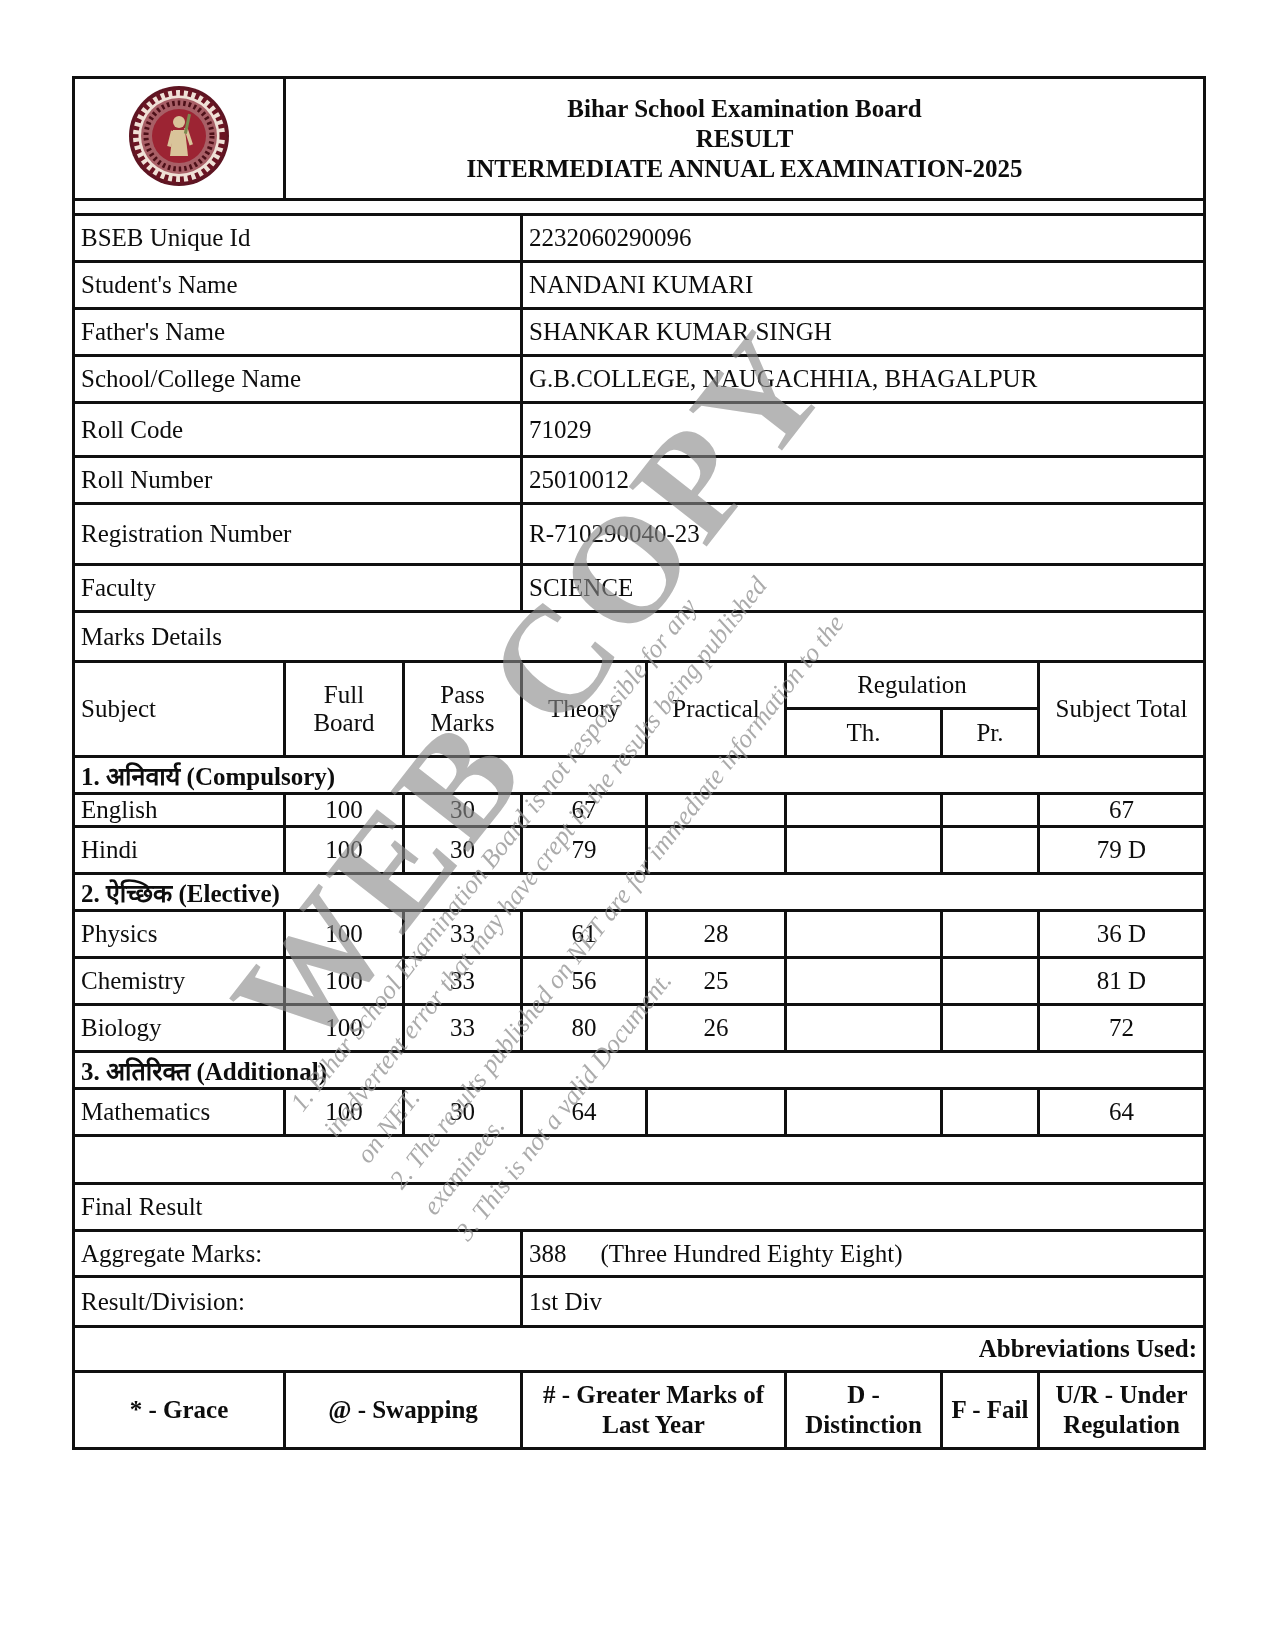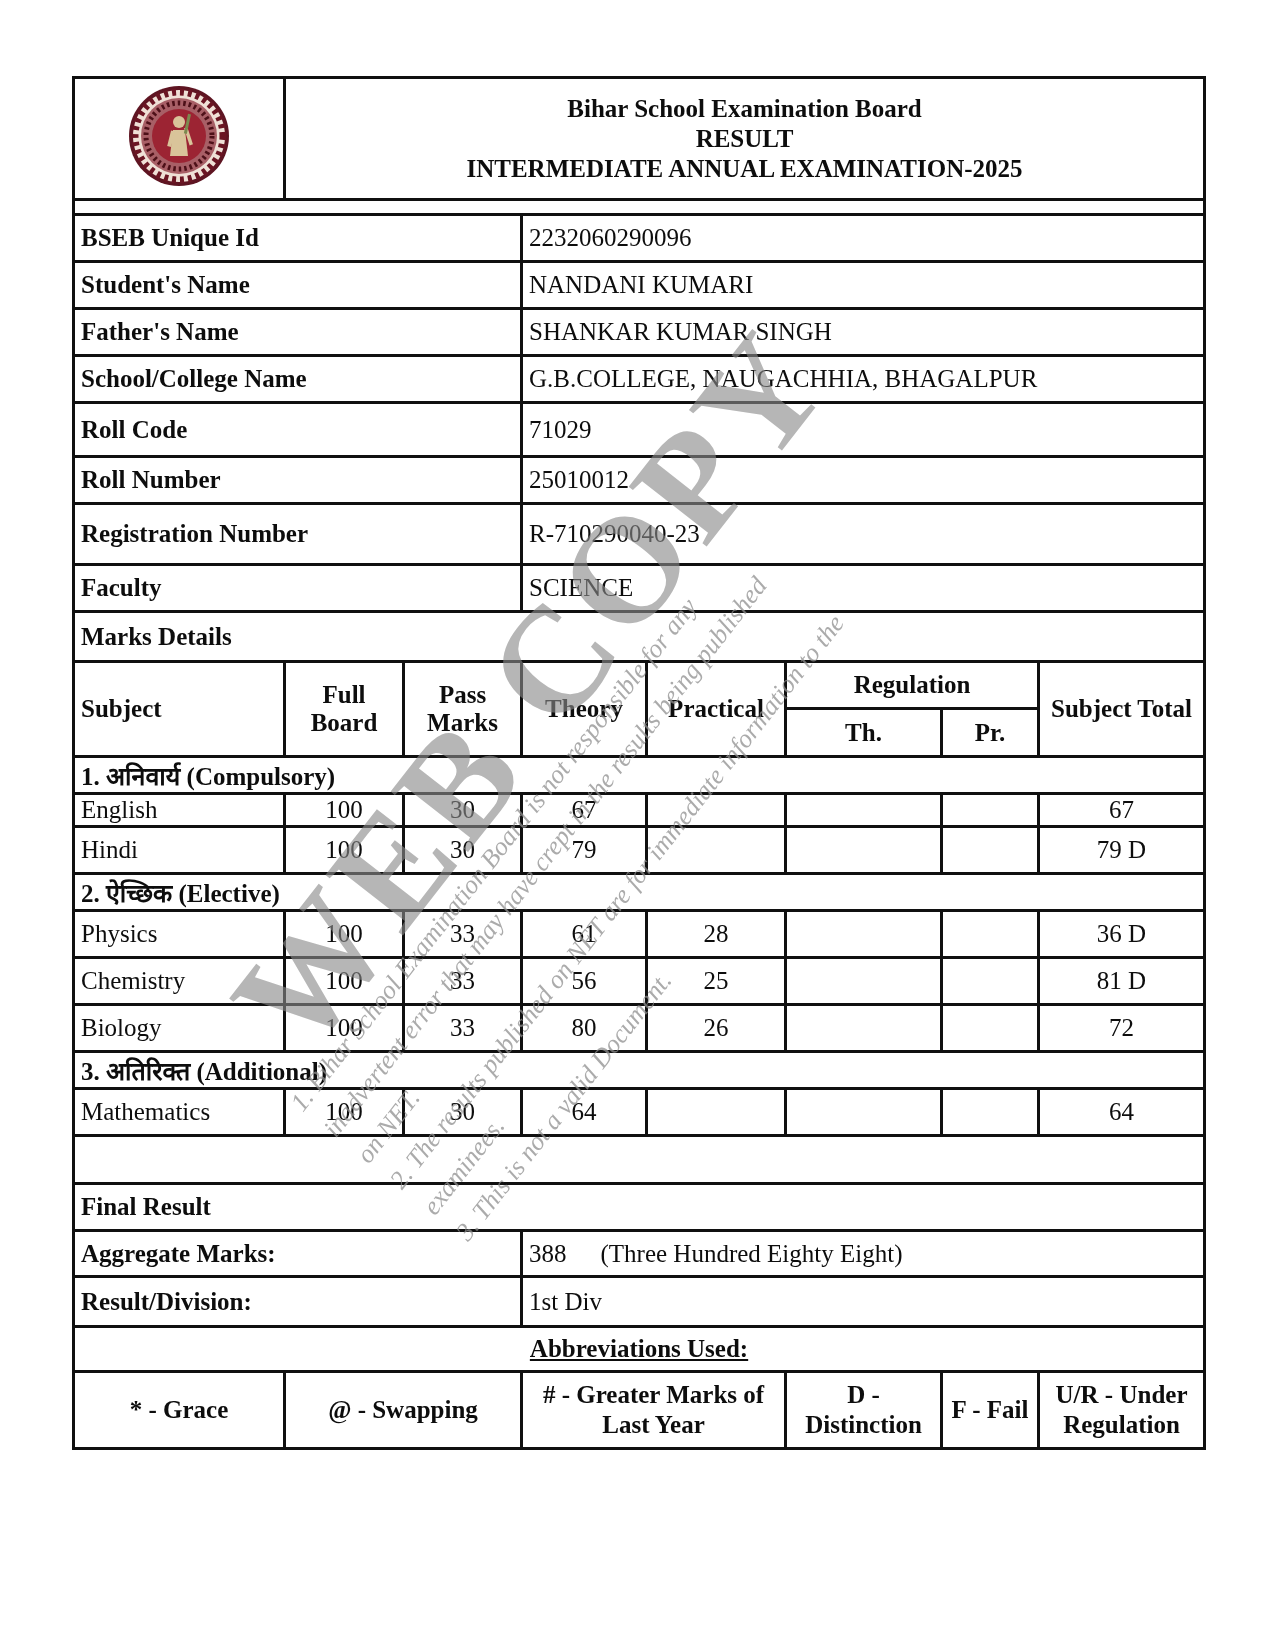--- a/index.html
+++ b/index.html
@@ -17,29 +17,29 @@
     border-collapse:collapse;
     table-layout:fixed;
   }
   table.result td{
     border:3px solid #101010;
     padding:0 6px;
     font-size:25px;
     vertical-align:middle;
     overflow:hidden;
   }
-  td.b{font-weight:bold;}
+  td.b{font-weight:normal;}
   td.ctr{text-align:center;}
   td.lft{text-align:left;padding-left:10px;}
   tr.thin td{height:12px;padding:0;}
   .hdr-title{ text-align:center; font-weight:bold; font-size:25px; line-height:30px;}
   .logo-cell{ text-align:center; vertical-align:middle;}
   .num{font-size:25px;}
   .section-row td{font-weight:bold;padding-left:4px;font-size:25px;}
-  .abbr-title{ text-align:center; font-weight:bold; text-decoration:underline; font-size:26px;}
+  .abbr-title{ text-align:right; font-weight:bold; font-size:26px;}
   .abbr-cell{ text-align:center; font-weight:bold; font-size:24px; line-height:30px;}
   .agg-words{margin-left:34px;}
   
   .wm-big{
     position:absolute;left:70px;top:615px;width:920px;height:150px;
     line-height:150px;text-align:center;
     transform:rotate(-52deg);
     font-size:150px;font-weight:bold;
     color:#8a8a8a;opacity:0.62;
     letter-spacing:6px;white-space:nowrap;

